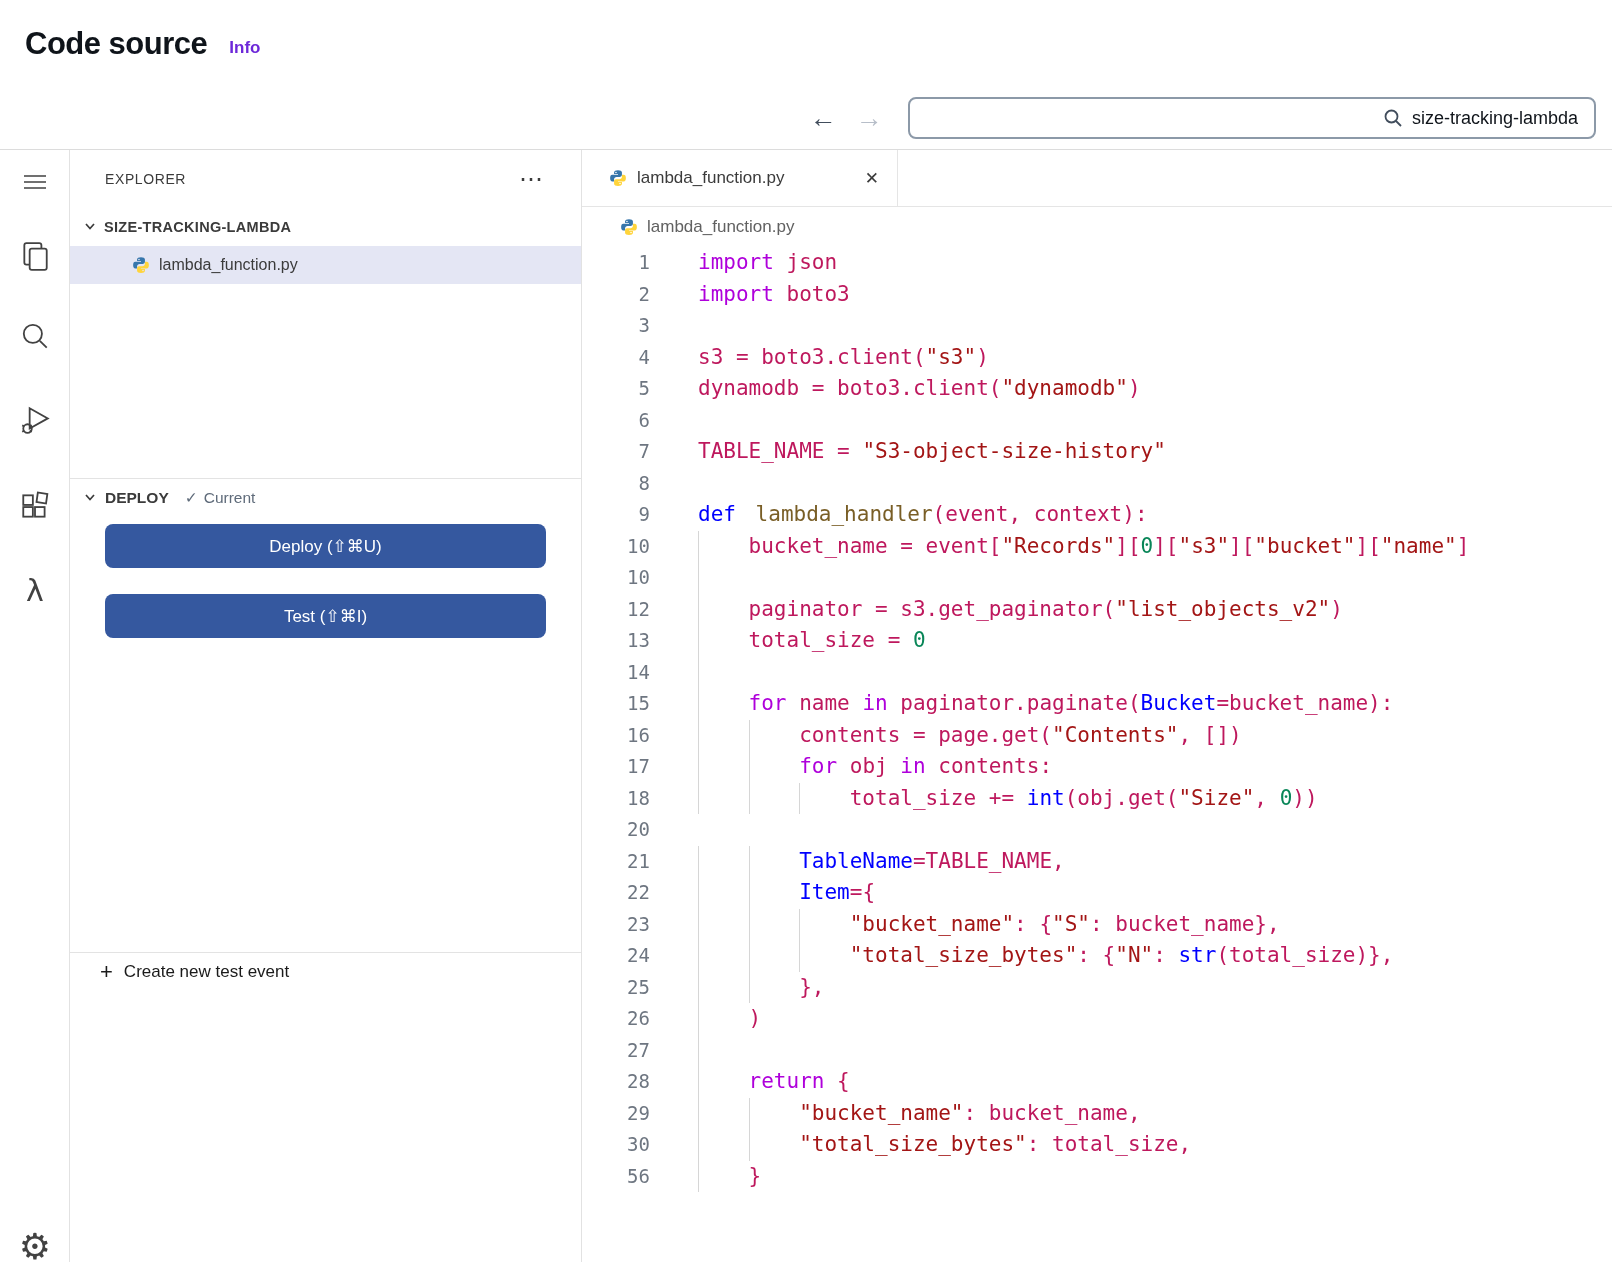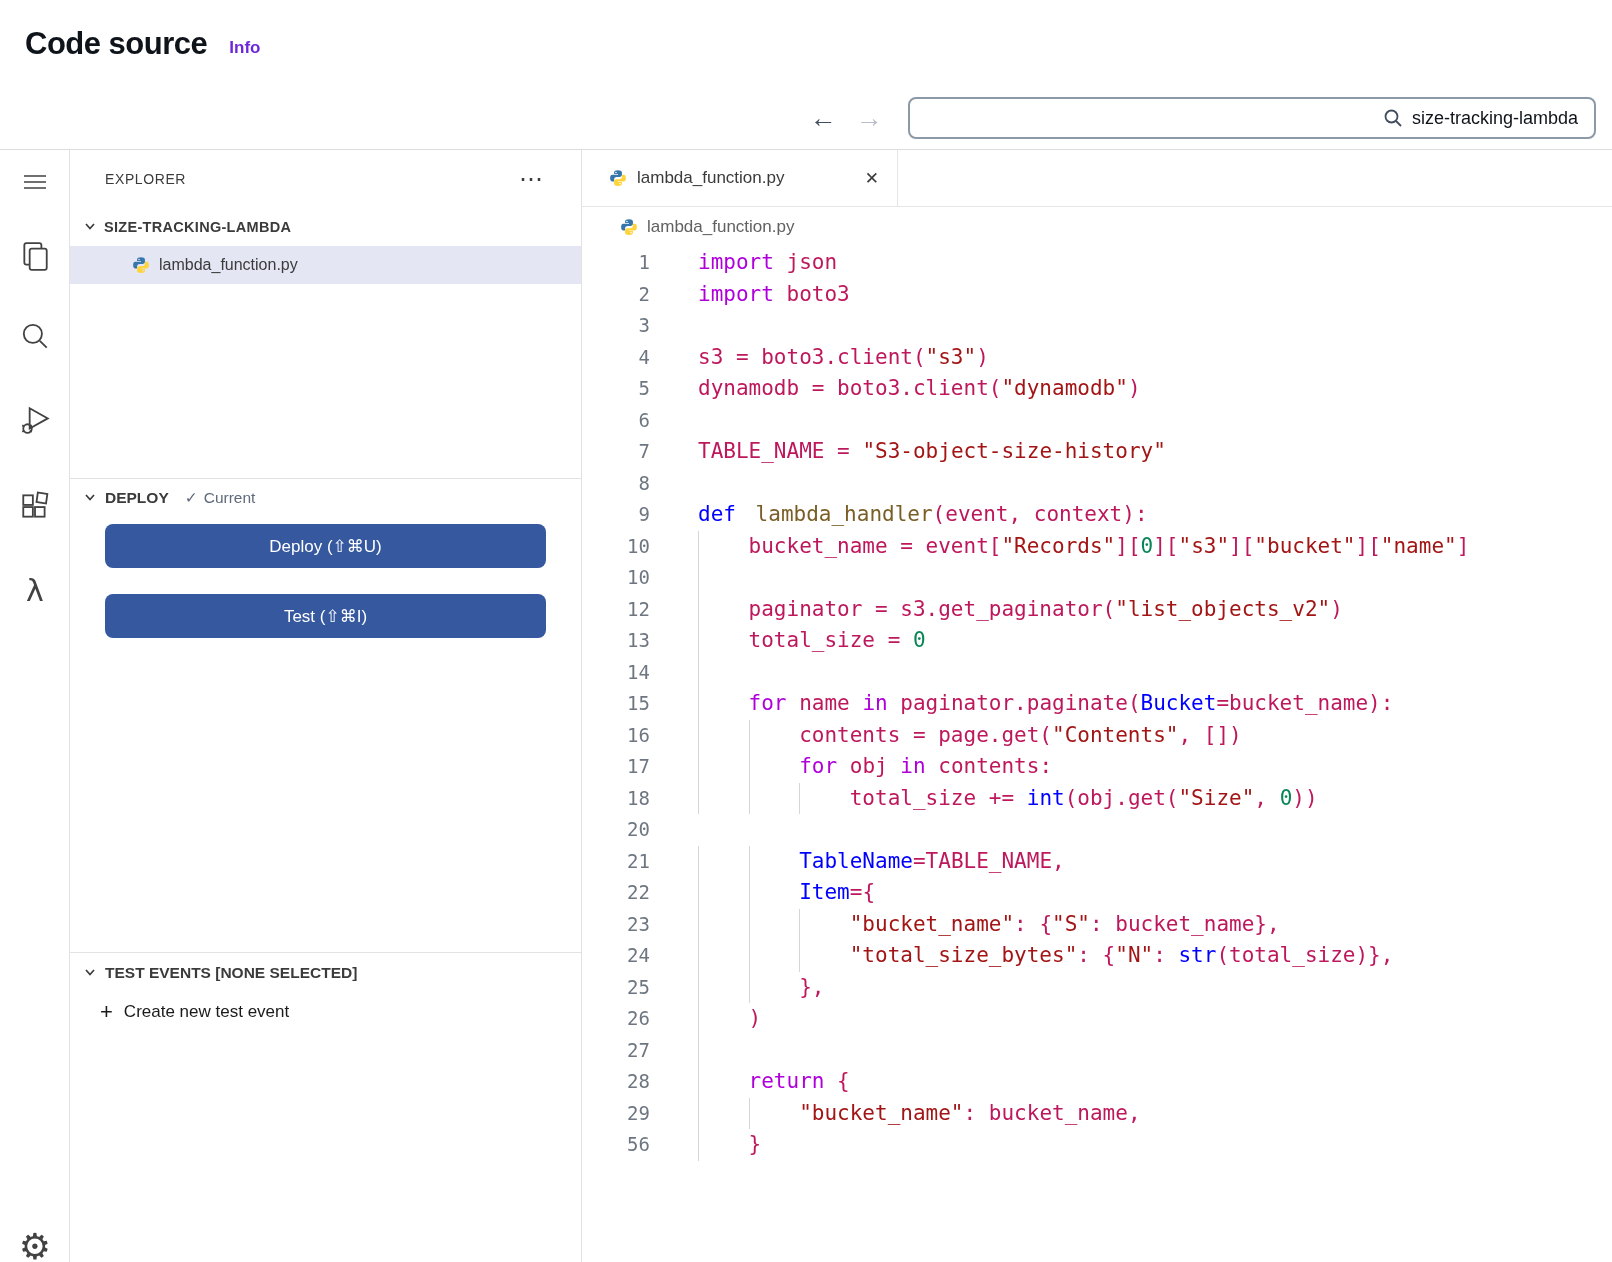--- a/index.html
+++ b/index.html
@@ -189,28 +189,20 @@
       </span>
     </div>
 
     <div class="btn-col">
       <button class="aws-btn">Deploy (⇧⌘U)</button>
       <button class="aws-btn">Test (⇧⌘I)</button>
     </div>
 
     <div class="divider divider-2"></div>
 
-    <div class="te-header">
-      <span class="chev">
-        <svg width="14" height="12" viewBox="0 0 14 12">
-            <polyline points="3,4 7,8.5 11,4"></polyline>
-          </svg>
-      </span>
-      <span>TEST EVENTS [NONE SELECTED]</span>
-    </div>
 
     <div class="create-row">
       <span class="plus-glyph">+</span>
       <span>Create new test event</span>
     </div>
   </div>
 
   <div class="editor">
     <div class="tab-strip">
       <div class="tab">
@@ -338,20 +330,24 @@
           </div>
           <div class="code-row">
             <span class="ln">28</span>
             <span class="lc"><i class="guide" style="left: calc(0ch + 48px);"></i><span class="c-p">    </span><span class="c-k">return</span><span class="c-p"> {</span></span>
           </div>
           <div class="code-row">
             <span class="ln">29</span>
             <span class="lc"><i class="guide" style="left: calc(0ch + 48px);"></i><i class="guide" style="left: calc(4ch + 48px);"></i><span class="c-p">        </span><span class="c-s">"bucket_name"</span><span class="c-p">: bucket_name,</span></span>
           </div>
           <div class="code-row">
+            <span class="ln">30</span>
+            <span class="lc"><i class="guide" style="left: calc(0ch + 48px);"></i><i class="guide" style="left: calc(4ch + 48px);"></i><span class="c-p">        </span><span class="c-s">"total_size_bytes"</span><span class="c-p">: total_size,</span></span>
+          </div>
+          <div class="code-row">
             <span class="ln">56</span>
             <span class="lc"><i class="guide" style="left: calc(0ch + 48px);"></i><span class="c-p">    }</span></span>
           </div>
         </div>
     </div>
   </div>
 
 </div>
 
 </body></html>

